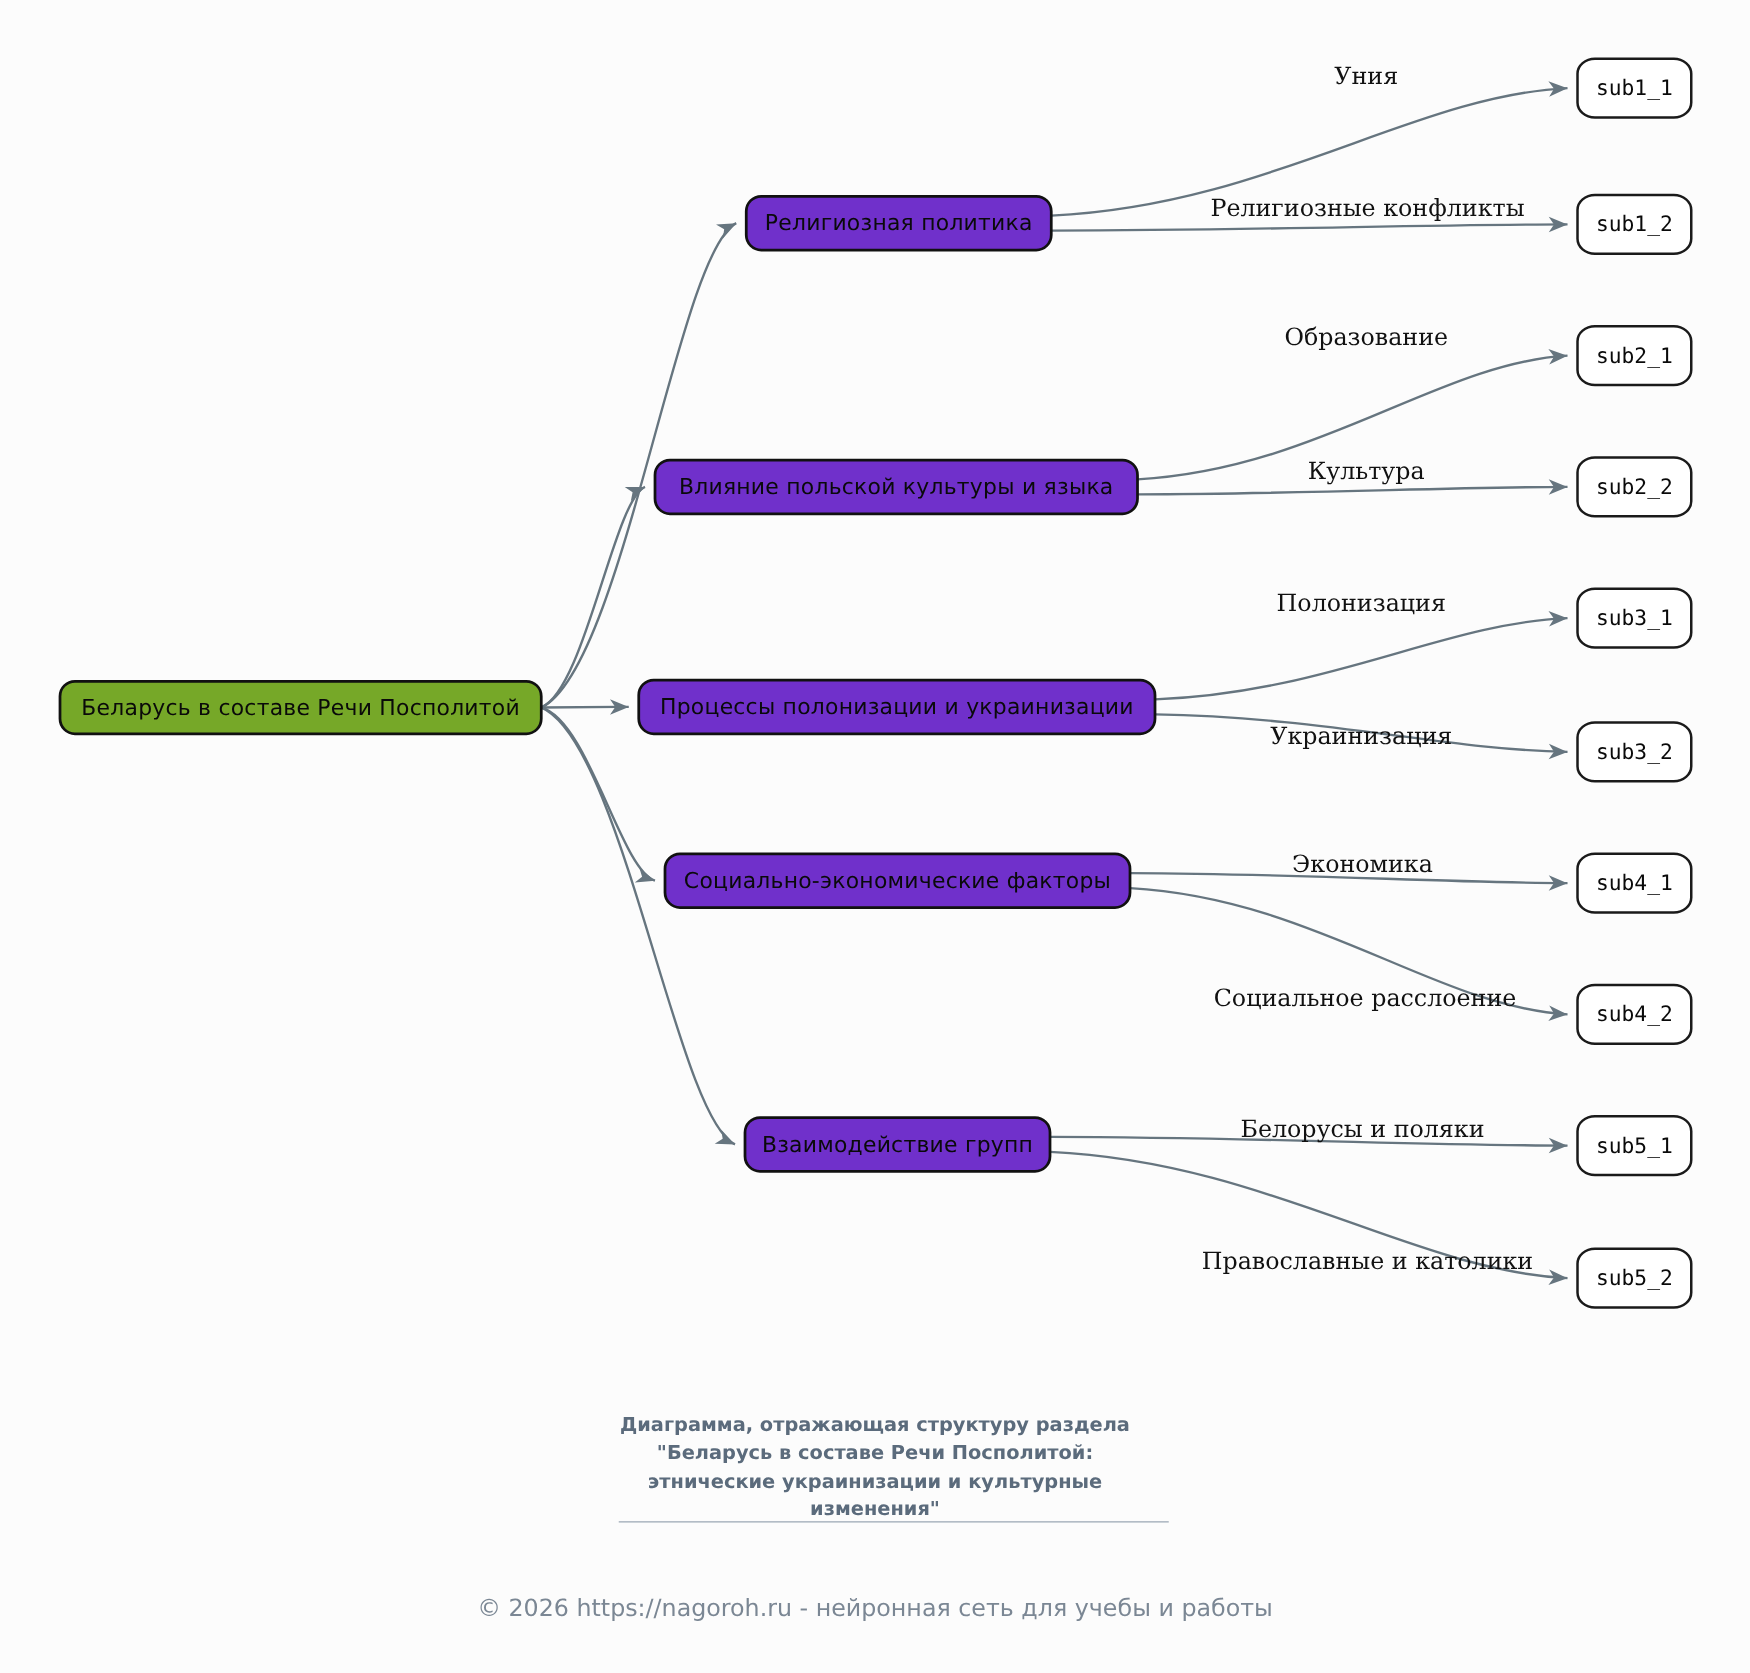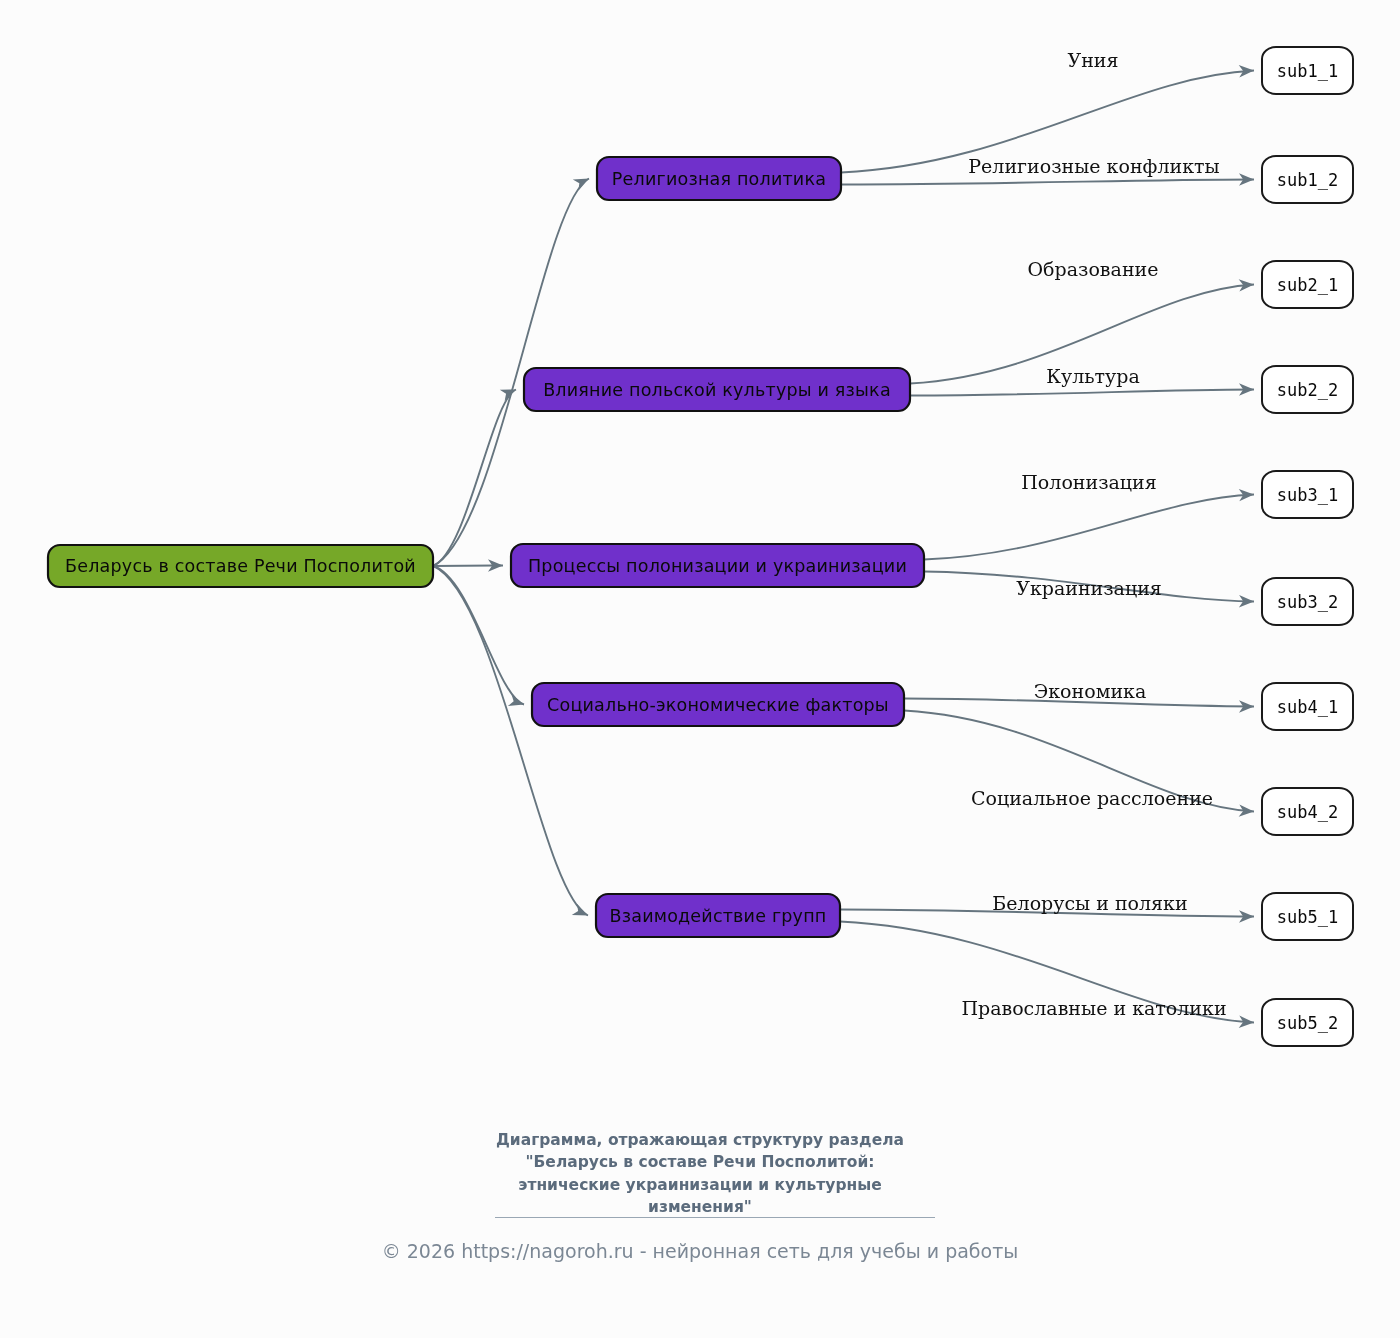--- a/index.html
+++ b/index.html
@@ -87,20 +87,21 @@
     border-top: 1.5px solid #9aa7b4;
   }
   .footer-credit {
     position: absolute;
     left: 0;
     width: 1400px;
     text-align: center;
     font-family: "DejaVu Sans", sans-serif;
     font-size: 19px;
     color: #7b8794;
+    margin-top: 36px;
   }
 </style>
 </head>
 <body>
 
 <div id="page">
 
   <svg id="mindmap" viewBox="0 0 1400 1338">
     <g id="edges-layer">
         <path d="M 433 566 C 498.52 535, 542.2 201.75, 589 178.5" class="edge-path"></path>

